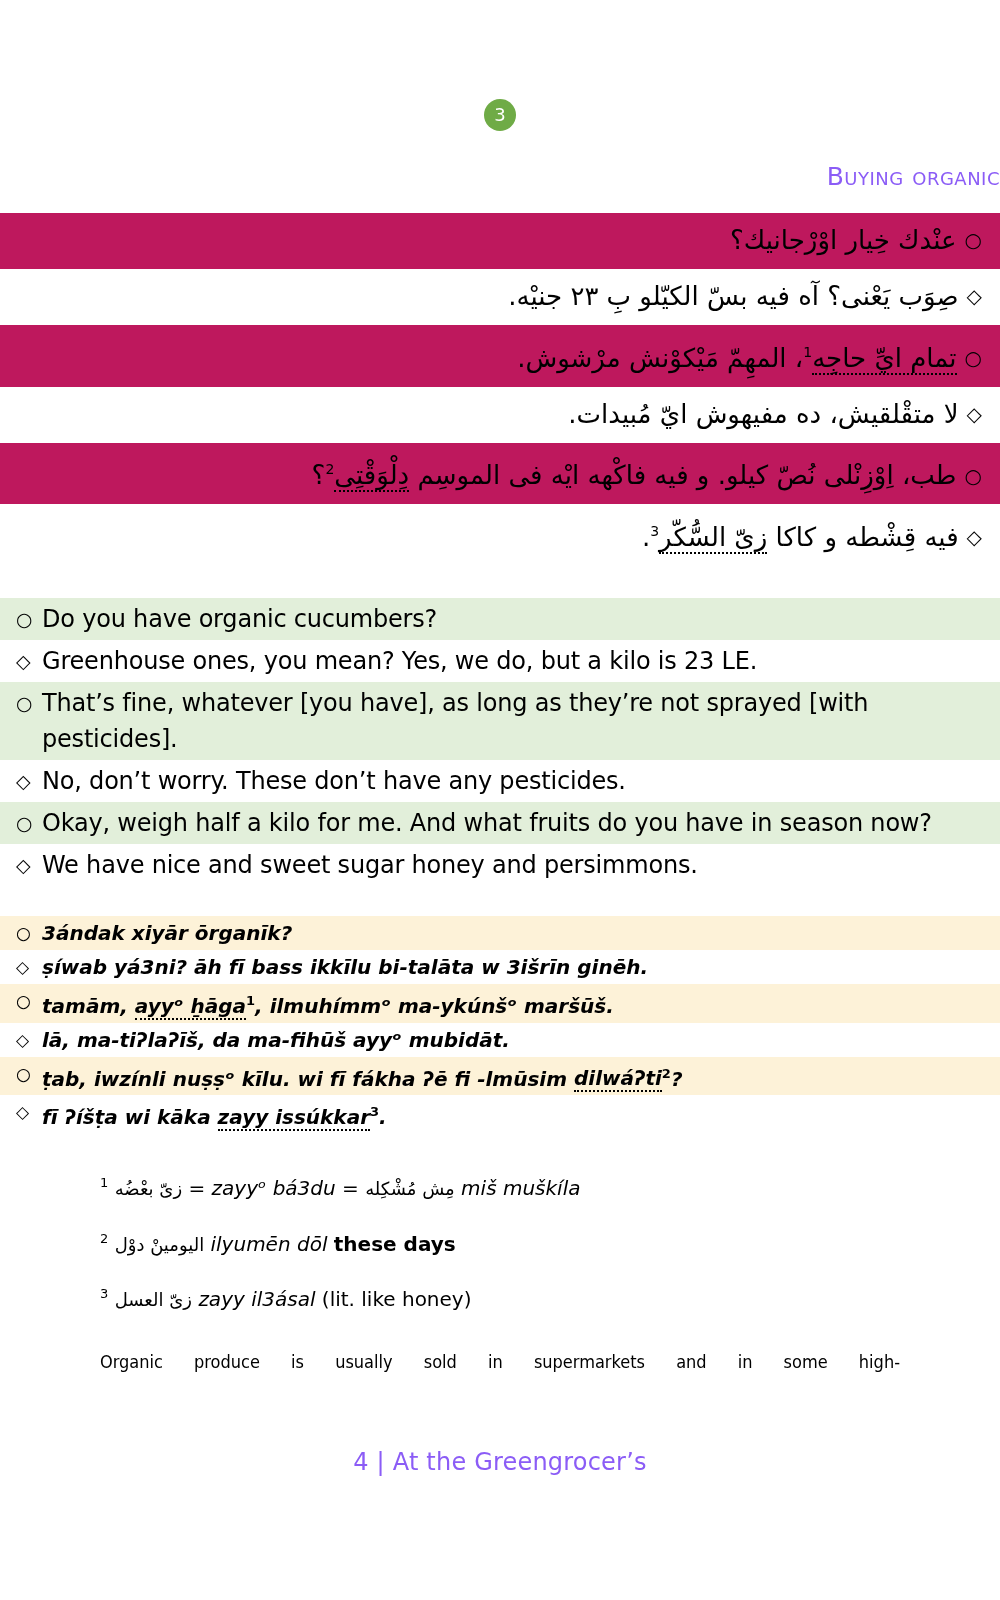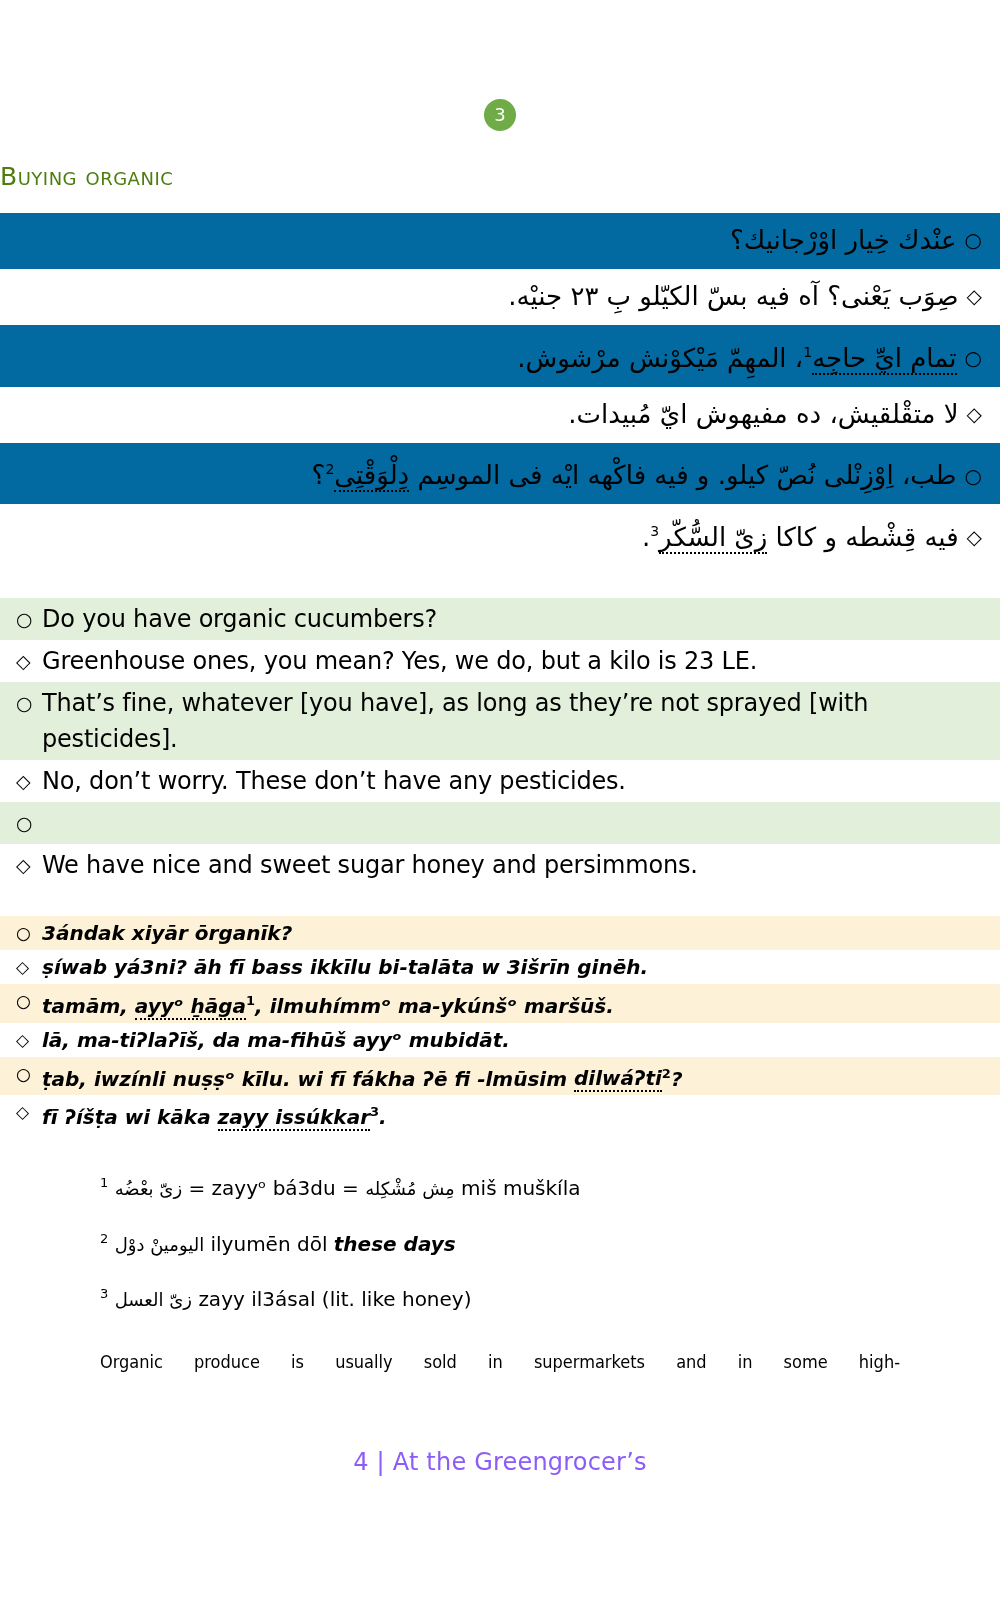--- a/index.html
+++ b/index.html
@@ -21,42 +21,42 @@
     background: #6fab46;
     color: #ffffff;
     font-size: 18px;
     font-family: "DejaVu Sans", sans-serif;
     text-align: center;
     vertical-align: middle;
   }
 
   
   .sec-title {
-    text-align: left;
+    text-align: right;
     margin-top: 31px;
     font-family: "DejaVu Sans", sans-serif;
     font-size: 25px;
     letter-spacing: 0.5px;
-    color: #4d7c0f;
+    color: #8b5cf6;
     font-variant: small-caps;
     font-weight: 400;
   }
 
   
   .ar-block { margin-top: 22px; }
   .ar-line {
     direction: rtl;
     text-align: right;
     font-family: "DejaVu Sans", sans-serif;
     font-size: 26px;
     line-height: 52px;
     padding: 1px 18px 3px 18px;
     white-space: nowrap;
   }
-  .ar-line.hl { background: #0369a1; }
+  .ar-line.hl { background: #be185d; }
   .ar-marker {
     font-family: "DejaVu Sans", sans-serif;
     font-size: 20px;
     vertical-align: 2px;
   }
   .ar-txt { margin-right: 8px; }
   .ar-line sup { font-size: 14px; vertical-align: super; }
   .dotted { border-bottom: 2px dotted #000; }
 
   
@@ -105,22 +105,22 @@
   
   .fn-block { margin-top: 24px; padding: 0 100px 0 100px; }
   .fn {
     font-family: "DejaVu Sans", sans-serif;
     font-size: 20px;
     line-height: 50px;
     white-space: nowrap;
   }
   .fn sup { font-size: 13px; vertical-align: super; }
   .fn .ar { font-size: 18px; direction: rtl; unicode-bidi: isolate; }
-  .fn .it { }
-  .fn .bd { font-weight: bold; font-style: italic; }
+  .fn .it { font-style: italic; }
+  .fn .bd { font-weight: bold; }
 
   
   .note {
     margin: 21px 100px 0 100px;
     font-family: "DejaVu Sans Condensed", "DejaVu Sans", sans-serif;
     font-size: 18px;
     line-height: 31px;
     text-align: justify;
     text-indent: 0;
   }
@@ -197,20 +197,21 @@
       <span class="en-txt">That’s fine, whatever [you have], as long as they’re not sprayed [with pesticides].</span>
     </div>
 
     <div class="en-line">
       <span class="en-mark">◇</span>
       <span class="en-txt">No, don’t worry. These don’t have any pesticides.</span>
     </div>
 
     <div class="en-line hl">
       <span class="en-mark">○</span>
+      <span class="en-txt">Okay, weigh half a kilo for me. And what fruits do you have in season now?</span>
     </div>
 
     <div class="en-line">
       <span class="en-mark">◇</span>
       <span class="en-txt">We have nice and sweet sugar honey and persimmons.</span>
     </div>
 
   </div>
 
   <div class="tr-block">

